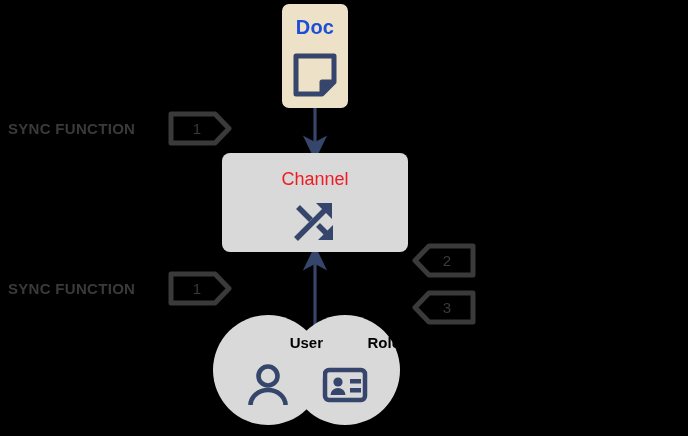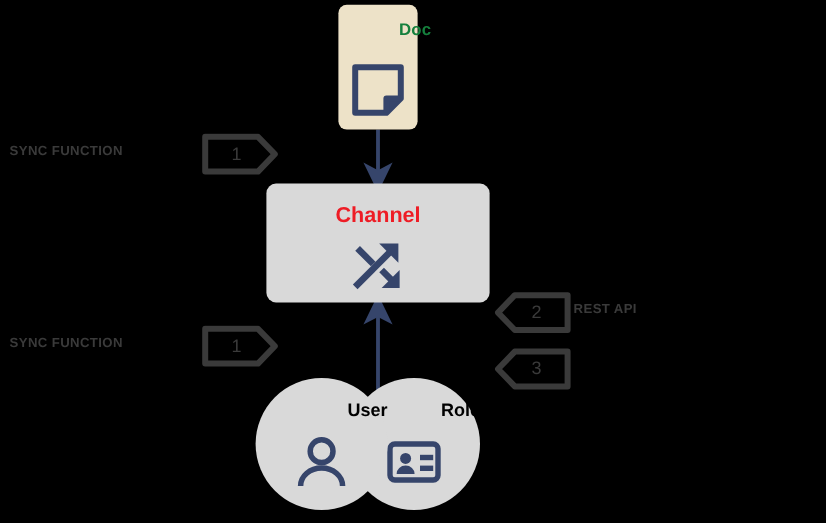--- a/index.html
+++ b/index.html
@@ -26,25 +26,24 @@
     background: #EDE2C8;
     border-radius: 7px;
     box-sizing: border-box;
   }
   .doc-label {
     position: absolute;
     left: 0;
     top: 12px;
     width: 100%;
     text-align: center;
-    color: #15803d;
-    font-size: 14px;
+    color: #1d4ed8;
+    font-size: 20px;
     font-weight: bold;
     letter-spacing: 0.2px;
-    margin-left: 31px;
   }
   .doc-icon {
     position: absolute;
     left: 50%;
     top: 48px;
     transform: translateX(-50%);
     width: 46px;
     height: 46px;
   }
 
@@ -60,21 +59,21 @@
     box-sizing: border-box;
   }
   .channel-label {
     position: absolute;
     left: 0;
     top: 16px;
     width: 100%;
     text-align: center;
     color: #EE1C25;
     font-size: 18px;
-    font-weight: bold;
+    font-weight: normal;
   }
   .channel-icon {
     position: absolute;
     left: 50%;
     top: 46px;
     transform: translateX(-50%);
     width: 46px;
     height: 44px;
   }
 
@@ -141,21 +140,21 @@
 
   .badge-1a { left: 168px; top: 111px; }
   .badge-1b { left: 168px; top: 271px; }
   .badge-2  { left: 412px; top: 243px; }
   .badge-3  { left: 412px; top: 290px; }
 
   
   .caption {
     position: absolute;
     color: #3A3A3A;
-    font-size: 11px;
+    font-size: 15px;
     font-weight: bold;
     letter-spacing: 0.3px;
     white-space: nowrap;
   }
   .cap-sync-1 { left: 8px;   top: 120px; }
   .cap-sync-2 { left: 8px;   top: 280px; }
   .cap-rest   { left: 478px; top: 252px; }
   .cap-config { left: 478px; top: 299px; }
 </style>
 </head>
@@ -232,21 +231,20 @@
     <div class="badge-num">1</div>
   </div>
   <div class="caption cap-sync-2">SYNC FUNCTION</div>
 
   <div class="badge badge-right badge-2">
     <svg viewBox="0 0 64 35">
       <path d="M61,3 H17 L3,17.5 L17,32 H61 Z" fill="none" stroke="#3A3A3A" stroke-width="5" stroke-linejoin="round"></path>
     </svg>
     <div class="badge-num">2</div>
   </div>
-  <div class="caption cap-rest">REST API</div>
 
   <div class="badge badge-right badge-3">
     <svg viewBox="0 0 64 35">
       <path d="M61,3 H17 L3,17.5 L17,32 H61 Z" fill="none" stroke="#3A3A3A" stroke-width="5" stroke-linejoin="round"></path>
     </svg>
     <div class="badge-num">3</div>
   </div>
 
 </div>
 

